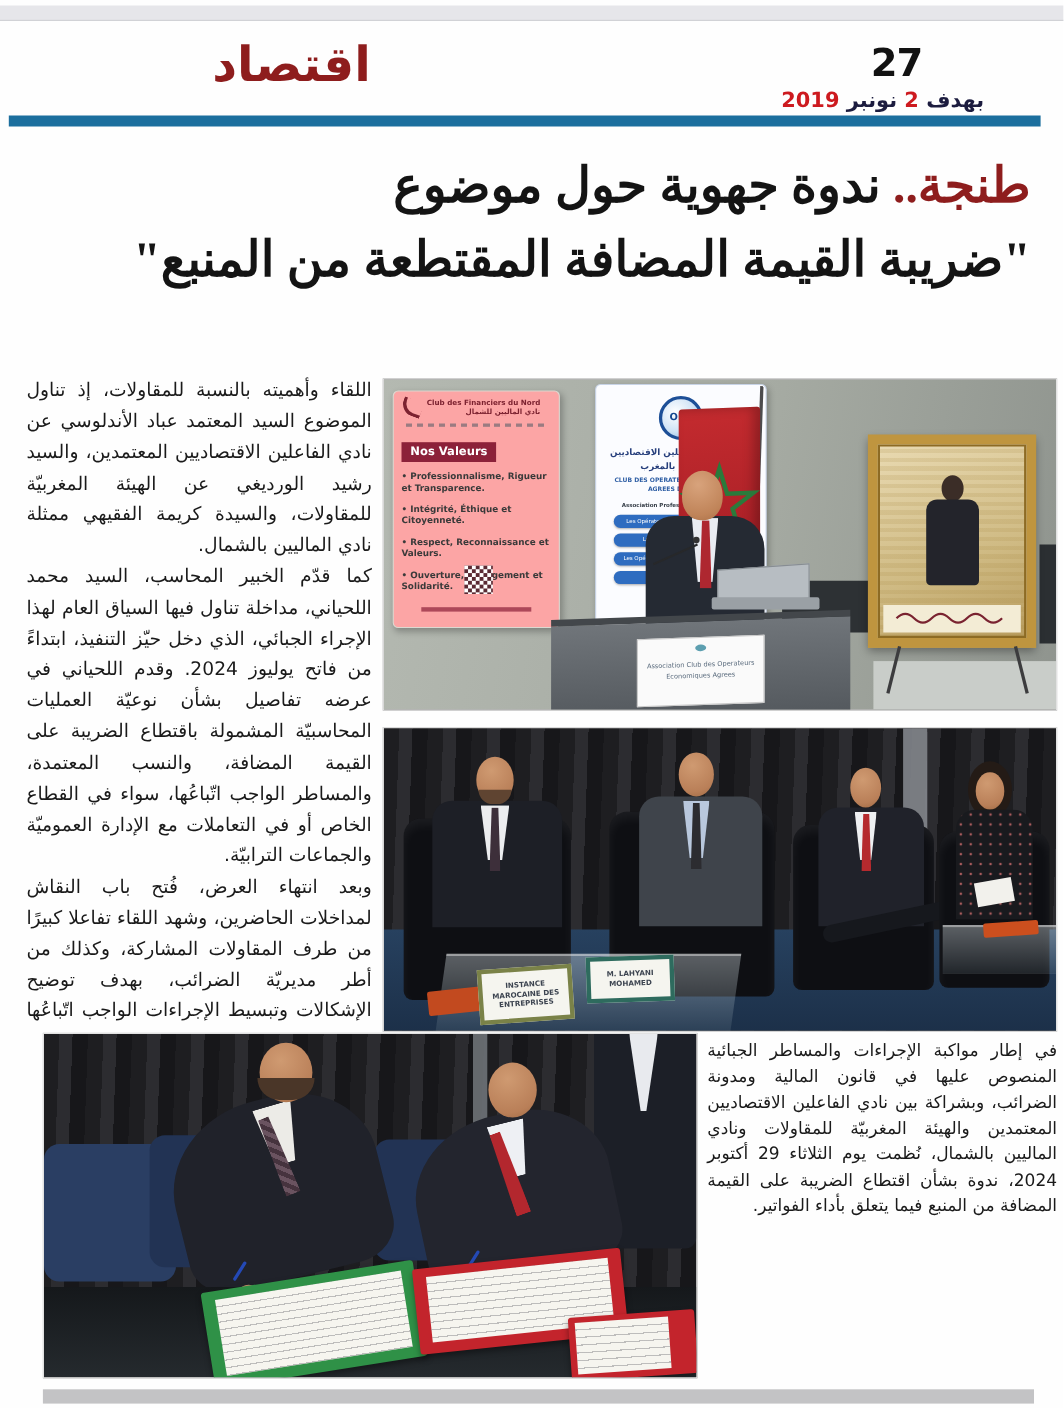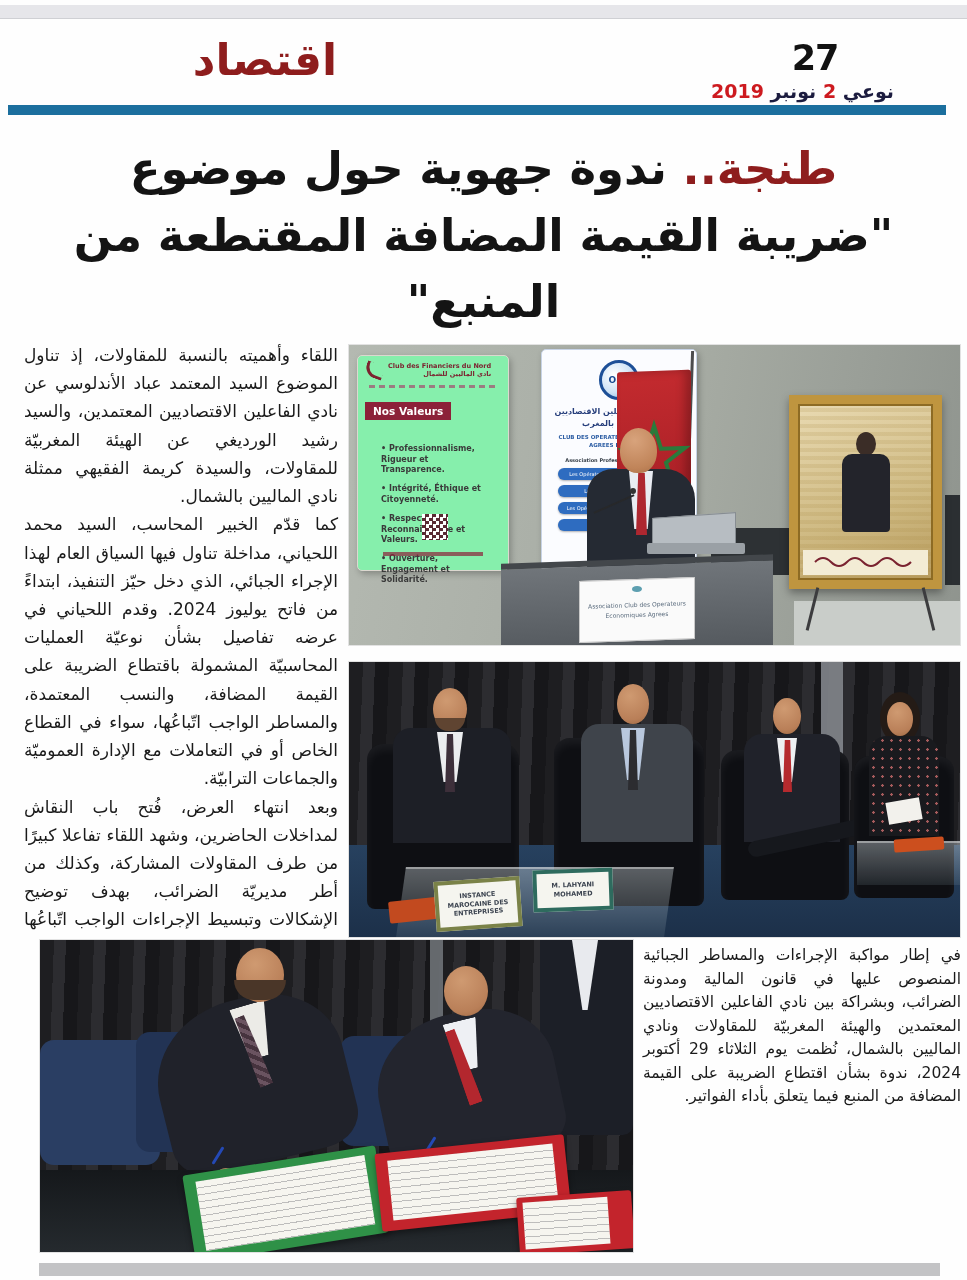--- a/index.html
+++ b/index.html
@@ -7,44 +7,44 @@
         font-family:"DejaVu Sans",sans-serif;color:#161616;}
   .abs{position:absolute;}
   
   #top-strip{left:0;top:5px;width:967px;height:13px;background:#e6e6ea;border-bottom:1px solid #cfd0d4;}
   #section-title{left:150px;top:34px;width:230px;text-align:center;font-size:44px;font-weight:bold;color:#8e1d1d;}
   #page-number{left:780px;top:38px;width:70px;text-align:center;font-size:35px;font-weight:bold;color:#121212;letter-spacing:-1px;}
   #page-date{left:660px;top:80px;width:285px;text-align:center;direction:rtl;font-size:19px;font-weight:bold;color:#1c1c3f;}
   #page-date .red{color:#cd1a1f;}
   #blue-rule{left:8px;top:105px;width:938px;height:10px;background:#1c6f9e;}
   
-  #headline{left:30px;top:136px;width:907px;text-align:center;direction:rtl;font-weight:bold;line-height:1.48;}
+  #headline{left:30px;top:136px;width:907px;direction:rtl;font-weight:bold;line-height:1.48;font-family:Liberation Serif, serif;}
   #headline .l1{font-size:45px;color:#141414;}
   #headline .city{color:#8e1d1d;}
   #headline .l2{font-size:45px;color:#141414;}
   
   .body-col{direction:rtl;text-align:justify;color:#1a1a1a;}
   .body-col p{margin:0;}
   #left-col{left:24px;top:341px;width:314px;height:600px;font-size:17px;line-height:1.66;}
   #right-col{left:643px;top:944px;width:318px;height:316px;font-size:15.5px;line-height:1.52;}
   
   .photo{overflow:hidden;border:1px solid #e2e2e2;background:#888;}
   .curtain{position:absolute;inset:0;
     background:repeating-linear-gradient(92deg,#1e1e21 0 14px,#2c2c30 14px 26px,#17171a 26px 40px);}
   
   #photo-top{left:348px;top:344px;width:611px;height:300px;}
   #pt-wall{position:absolute;inset:0;background:linear-gradient(100deg,#b4b9b1 0%,#a5aaa2 55%,#8f948e 100%);}
   .banner{position:absolute;border-radius:5px;box-shadow:2px 3px 6px rgba(0,0,0,.25);}
-  #banner-left{left:8px;top:10px;width:152px;height:216px;background:#86efac;border:1px solid #dcd8d0;padding:6px 7px;box-sizing:border-box;}
+  #banner-left{left:8px;top:10px;width:152px;height:216px;background:#fca5a5;border:1px solid #dcd8d0;padding:6px 7px;box-sizing:border-box;}
   #bl-logo-row{display:flex;align-items:center;gap:4px;}
   #bl-swoosh{width:16px;height:12px;border-bottom:3px solid #7c2230;border-left:3px solid #7c2230;border-radius:0 0 0 12px;transform:rotate(20deg);}
   .bl-org{font-size:6.5px;font-weight:bold;color:#7c2230;line-height:1.25;}
   #bl-tagline{margin:7px 4px 0 4px;height:3px;background:repeating-linear-gradient(90deg,#9b7b81 0 6px,transparent 6px 10px);}
   #bl-values-box{margin:14px 0 8px 0;background:#8c2139;color:#fff;font-size:10.5px;font-weight:bold;padding:3px 8px;display:inline-block;}
-  #bl-values{list-style:none;margin:16px;padding:0;font-size:8px;color:#3a3a3a;font-weight:bold;}
+  #bl-values{list-style:none;margin:0;padding:0;font-size:8px;color:#3a3a3a;font-weight:bold;}
   #bl-values li{margin:0 0 9px 0;line-height:1.3;}
   #bl-values li:before{content:"• ";color:#3a3a3a;}
   #bl-qr{position:absolute;left:64px;bottom:30px;width:26px;height:26px;
      background:repeating-conic-gradient(#5a2a33 0% 25%,#fff 0% 50%);background-size:7px 7px;}
   #bl-web{position:absolute;left:25px;bottom:14px;width:100px;height:4px;background:#8c2139;opacity:.7;}
   
   #banner-center{left:192px;top:4px;width:156px;height:287px;background:#fbfcff;border:1px solid #c7d3e6;padding:8px 6px;box-sizing:border-box;text-align:center;}
   #oea-logo{margin:2px auto 6px auto;width:34px;height:34px;border-radius:50%;border:3px solid #1d4f97;
      background:radial-gradient(circle at 35% 35%,#ffffff 0%,#cfe3f6 55%,#7fb0dc 100%);
      display:flex;align-items:center;justify-content:center;font-size:9px;font-weight:bold;color:#16488f;}
@@ -121,21 +121,21 @@
 </style>
 </head>
 <body>
 
 <div id="page">
 
   <div class="abs" id="top-strip"></div>
   <div class="abs" id="section-title">اقتصاد</div>
   <div class="abs" id="page-number">27</div>
   <div class="abs" id="page-date">
-    <span>نوعي</span>
+    <span>بهدف</span>
     <span class="red">2</span>
     <span>نونبر</span>
     <span class="red">2019</span>
   </div>
   <div class="abs" id="blue-rule"></div>
 
   <div class="abs" id="headline">
     <div class="l1"><span class="city">طنجة..</span><span> ندوة جهوية حول موضوع</span></div>
     <div class="l2">"ضريبة القيمة المضافة المقتطعة من المنبع"</div>
   </div>

